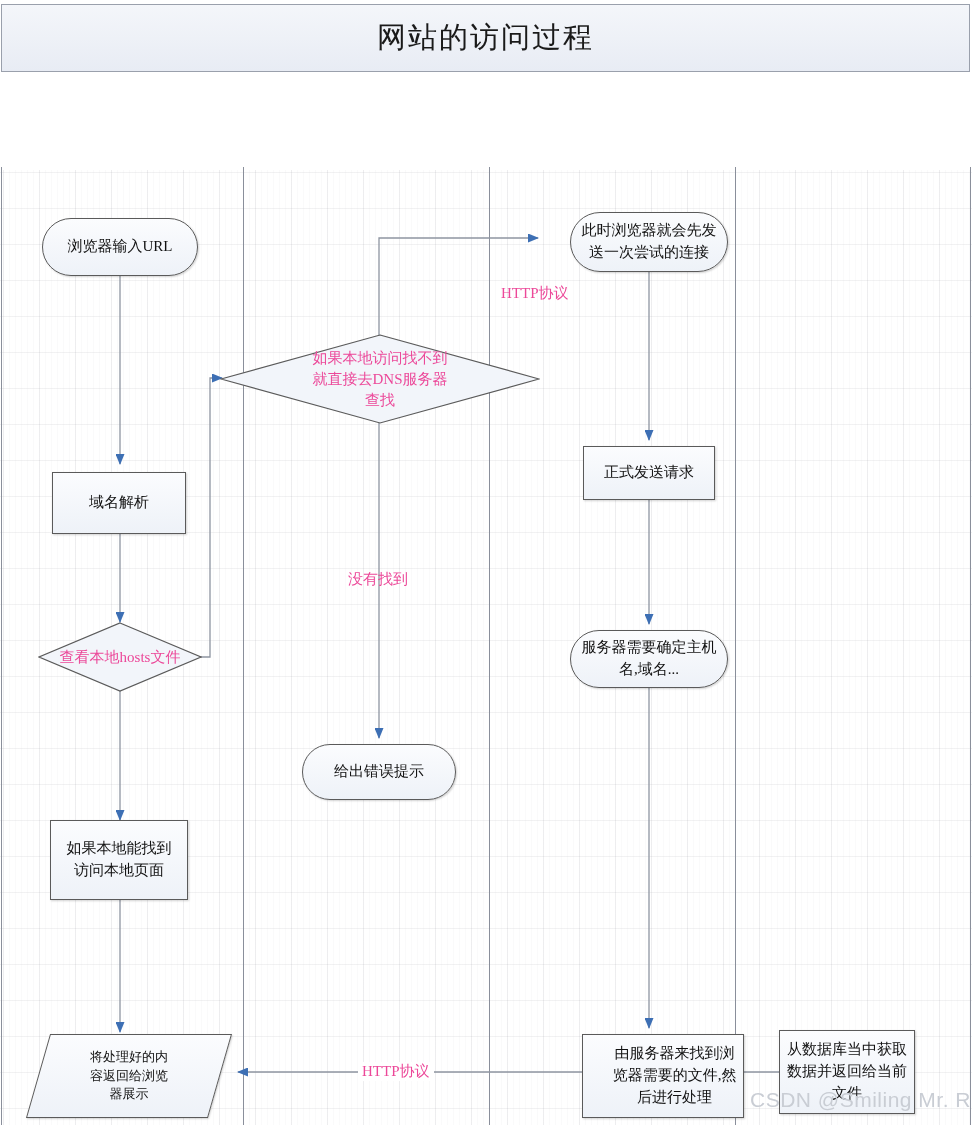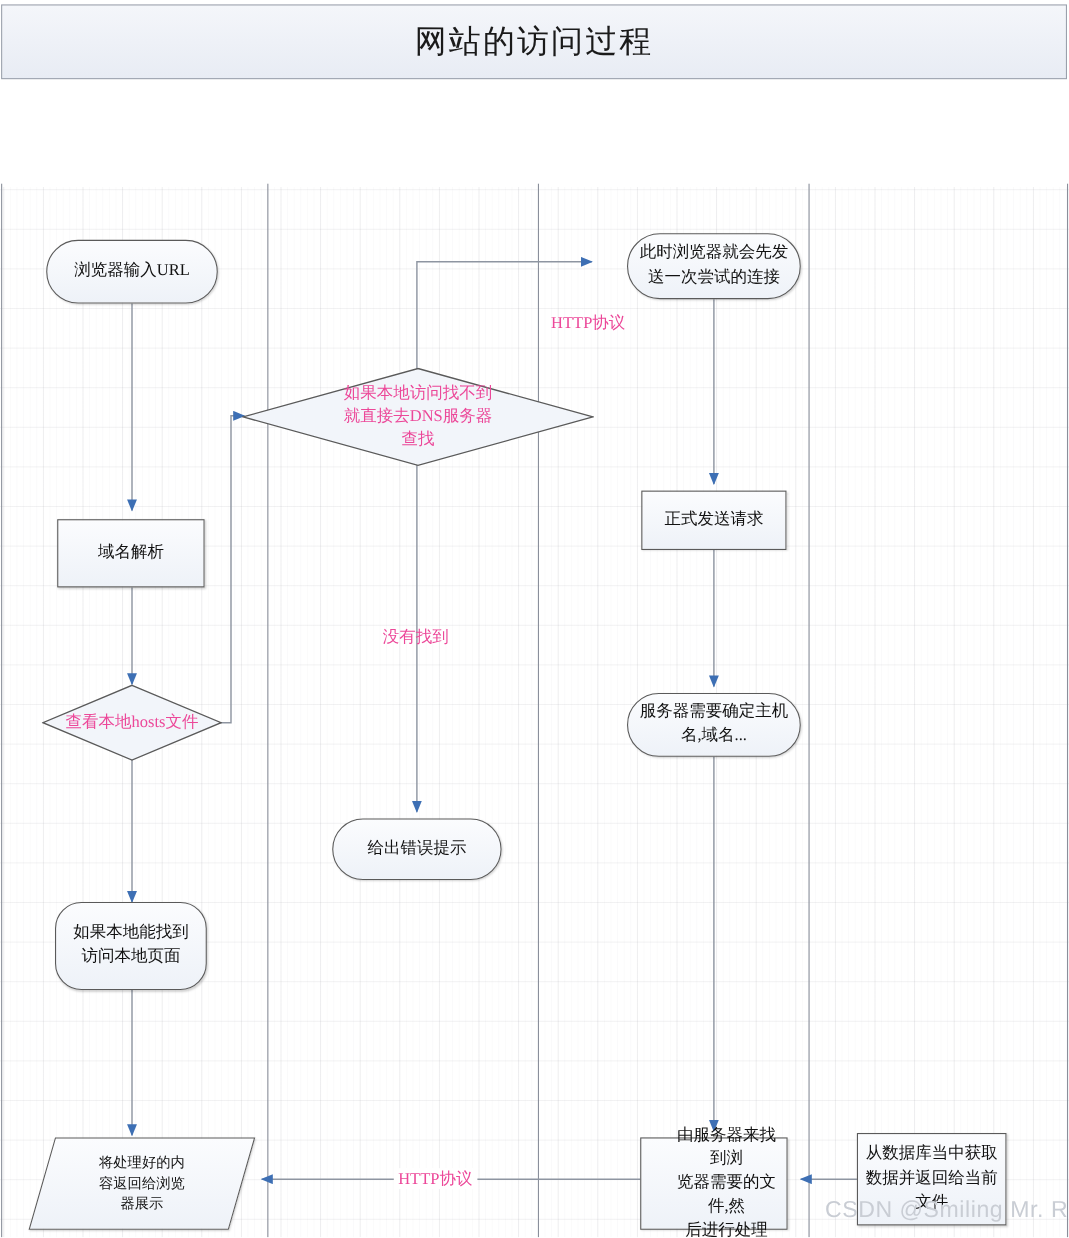--- a/index.html
+++ b/index.html
@@ -221,21 +221,21 @@
     <span>域名解析</span>
   </div>
 
   <div class="diamond-wrap" style="left:38px; top:622px; width:164px; height:70px;">
     <svg width="164" height="70" viewBox="0 0 164 70">
       <polygon points="82,1 163,35 82,69 1,35" fill="#f2f5fa" stroke="#5a5a5a" stroke-width="1.2"></polygon>
     </svg>
     <div class="diamond-label">查看本地hosts文件</div>
   </div>
 
-  <div class="node" style="left:50px; top:820px; width:138px; height:80px;border-radius:24px;">
+  <div class="node" style="left:50px; top:820px; width:138px; height:80px;">
     <span style="white-space:pre-line;">如果本地能找到
 访问本地页面</span>
   </div>
 
   <div class="node para" style="left:38px; top:1034px; width:182px; height:84px;">
     <div class="para-inner"></div>
     <div class="para-label" style="white-space:pre-line;">将处理好的内
 容返回给浏览
 器展示</div>
   </div>
@@ -260,21 +260,21 @@
 
   <div class="node rounded" style="left:570px; top:630px; width:158px; height:58px;">
     <span style="white-space:pre-line;">服务器需要确定主机
 名,域名...</span>
   </div>
 
   <div class="node" style="left:583px; top:446px; width:132px; height:54px;">
     <span>正式发送请求</span>
   </div>
 
-  <div class="node" style="left:582px; top:1034px; width:134px; height:84px;padding-left:29px;">
+  <div class="node" style="left:582px; top:1034px; width:162px; height:84px;padding-left:29px;">
     <span style="white-space:pre-line;">由服务器来找到浏
 览器需要的文件,然
 后进行处理</span>
   </div>
 
   <div class="node" style="left:779px; top:1030px; width:136px; height:84px;">
     <span style="white-space:pre-line;">从数据库当中获取
 数据并返回给当前
 文件</span>
   </div>

